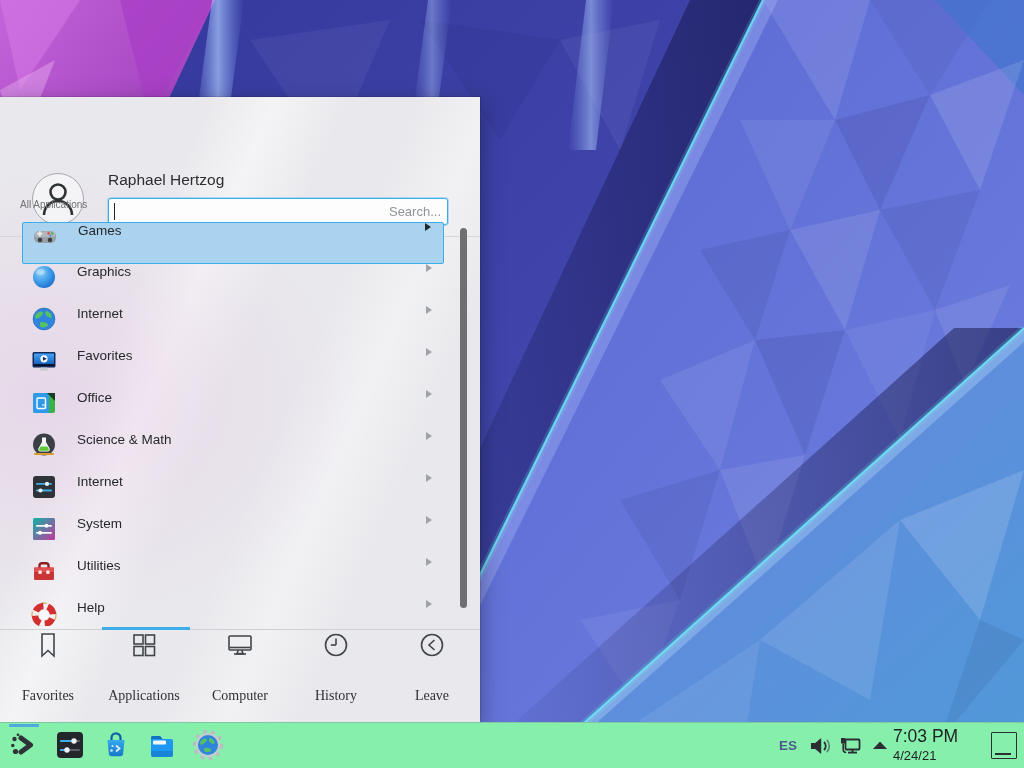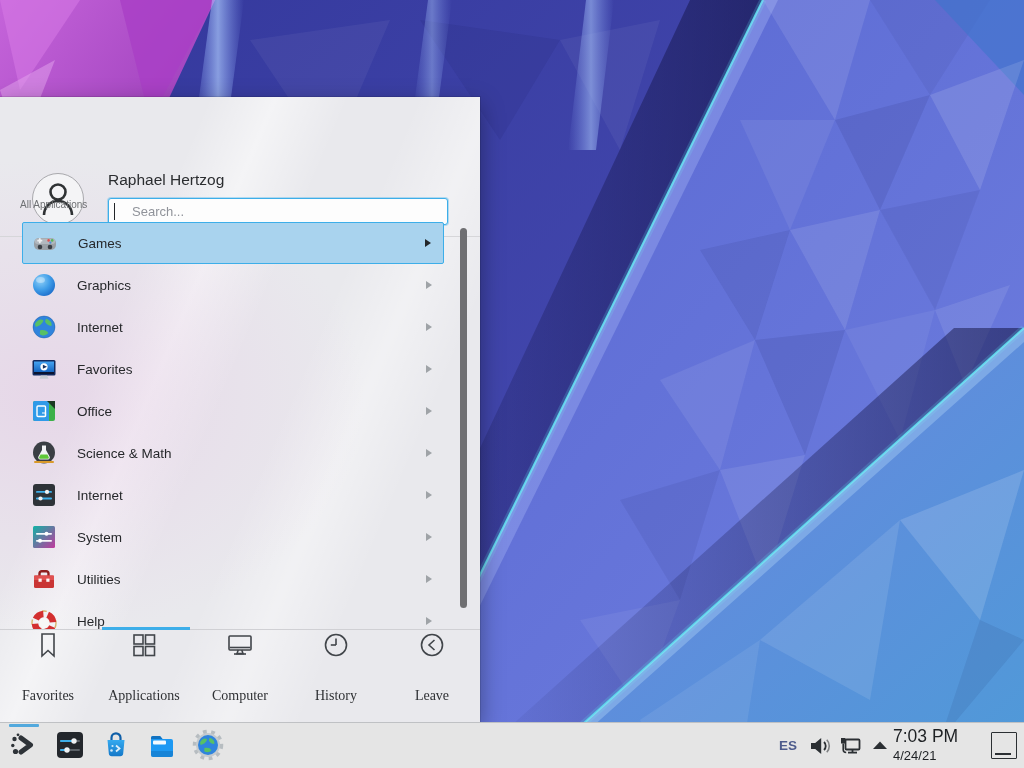--- a/index.html
+++ b/index.html
@@ -16,46 +16,46 @@
     box-shadow:0 8px 22px rgba(0,0,0,0.38), 0 0 0 1px rgba(0,0,0,0.10);
   }
   .menu-header{position:absolute;left:0;top:8px;width:100%;height:88px;border-bottom:1px solid #d6d6d9;margin-top:43px;}
   .avatar{position:absolute;left:32px;top:25px;width:52px;height:52px;border-radius:50%;
     background:#f4f4f6;border:1px solid #a9a9ad;box-sizing:border-box;}
   .avatar svg{position:absolute;left:0;top:0;}
   .user-name{position:absolute;left:108px;top:23px;font-size:15.5px;color:#2b2d30;}
   .search-wrap{position:absolute;left:108px;top:50px;width:340px;height:27px;}
   .search-wrap input{width:100%;height:100%;box-sizing:border-box;border:1px solid #3daee9;
     box-shadow:0 0 0 1px rgba(61,174,233,0.35);border-radius:3px;background:#fdfdfd;
-    font-family:"Liberation Sans","DejaVu Sans",sans-serif;font-size:13px;color:#232629;padding:0 23px;outline:none;}
+    font-family:"Liberation Sans","DejaVu Sans",sans-serif;font-size:13px;color:#232629;padding:0 6px;outline:none;text-align:right;}
   .search-wrap input::placeholder{color:#90939a;opacity:1;}
   .search-caret{position:absolute;left:6px;top:5px;width:1px;height:17px;background:#232629;}
 
   .section-label{position:absolute;left:20px;top:102px;font-size:10px;color:#6e7073;}
 
   .list{position:absolute;left:0;top:100px;width:100%;height:432px;overflow:hidden;border-bottom:1px solid #d0d0d4;}
-  .row{position:absolute;left:22px;width:422px;height:42px;display:flex;align-items:center;box-sizing:border-box;border-radius:2px;}
+  .row{position:absolute;left:22px;width:422px;height:42px;display:flex;box-sizing:border-box;border-radius:2px;}
   .row.sel{background:#a9d3ee;border:1px solid #3daee9;}
   .cat-icon{width:26px;height:26px;margin-left:9px;flex:0 0 26px;}
   .cat-icon svg{display:block;}
   .cat-label{margin-left:20px;font-size:13.5px;color:#26282b;}
   .arrow{margin-left:auto;margin-right:12px;width:0;height:0;border-top:4.5px solid transparent;
     border-bottom:4.5px solid transparent;border-left:6px solid #9fa3a7;}
   .row.sel .arrow{border-left-color:#232629;}
 
   .scroll-thumb{position:absolute;left:460px;top:131px;width:7px;height:380px;border-radius:3.5px;background:#6f6f72;}
 
   .tabbar{position:absolute;left:0;top:533px;width:100%;height:92px;}
   .tab-underline{position:absolute;left:102px;top:-3px;width:88px;height:3px;background:#3daee9;}
   .tab{position:absolute;top:0;width:96px;height:92px;text-align:center;}
   .tab .ticon-wrap{margin:13px auto 0;width:30px;height:30px;}
   .tab .tlabel{display:block;margin-top:24px;font-size:14px;color:#2f3134;font-family:Liberation Serif, serif;}
 
   
-  .taskbar{position:absolute;left:0;top:722px;width:1024px;height:46px;background:#e5e5e5;
+  .taskbar{position:absolute;left:0;top:722px;width:1024px;height:46px;background:#86efac;
     border-top:1px solid rgba(120,125,135,0.35);box-sizing:border-box;}
   .task-app{position:absolute;top:6px;width:32px;height:32px;}
   .task-indicator{position:absolute;left:9px;top:1px;width:30px;height:3px;background:#52a9dd;border-radius:1px;}
   .kbd-layout{position:absolute;left:779px;top:0;height:46px;line-height:46px;font-size:13.5px;font-weight:bold;color:#4d5b8c;}
   .ticon{position:absolute;top:11px;width:24px;height:24px;}
   .clockbox{position:absolute;left:893px;top:2px;width:88px;height:42px;text-align:left;color:#1e2124;}
   .clock-time{font-size:17.5px;line-height:22px;}
   .clock-date{font-size:13px;line-height:17px;}
   .show-desktop{position:absolute;left:991px;top:9px;width:26px;height:27px;border:1.6px solid #2b2f33;
     border-radius:1px;box-sizing:border-box;background:transparent;}

